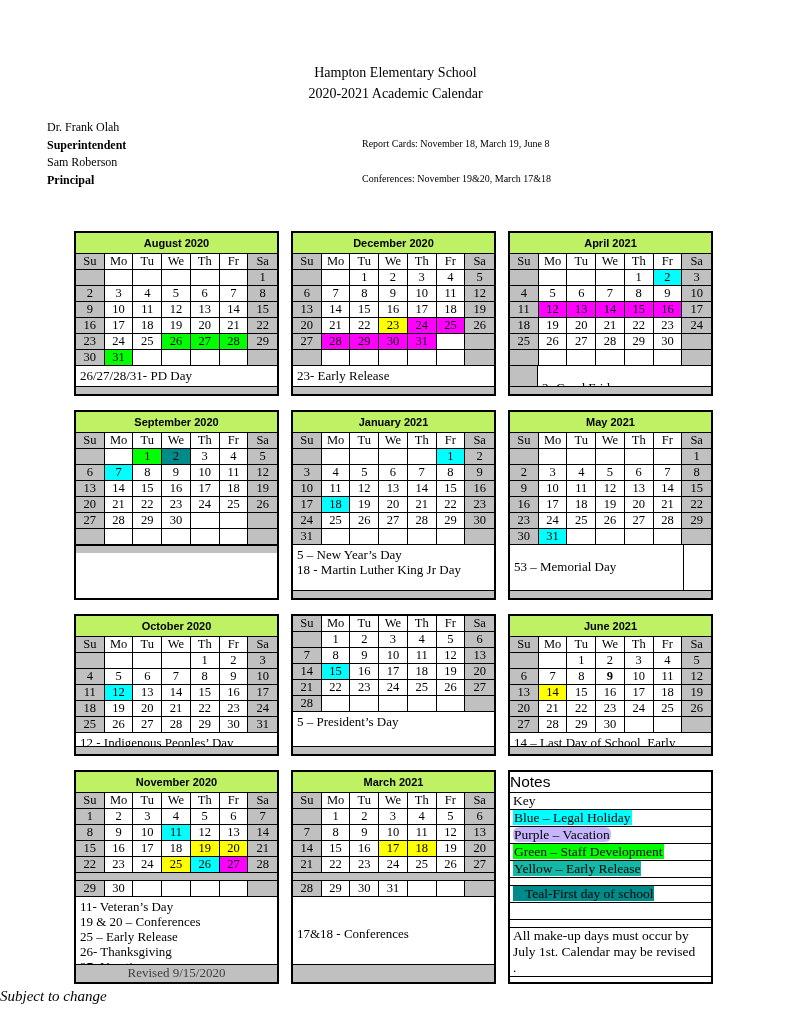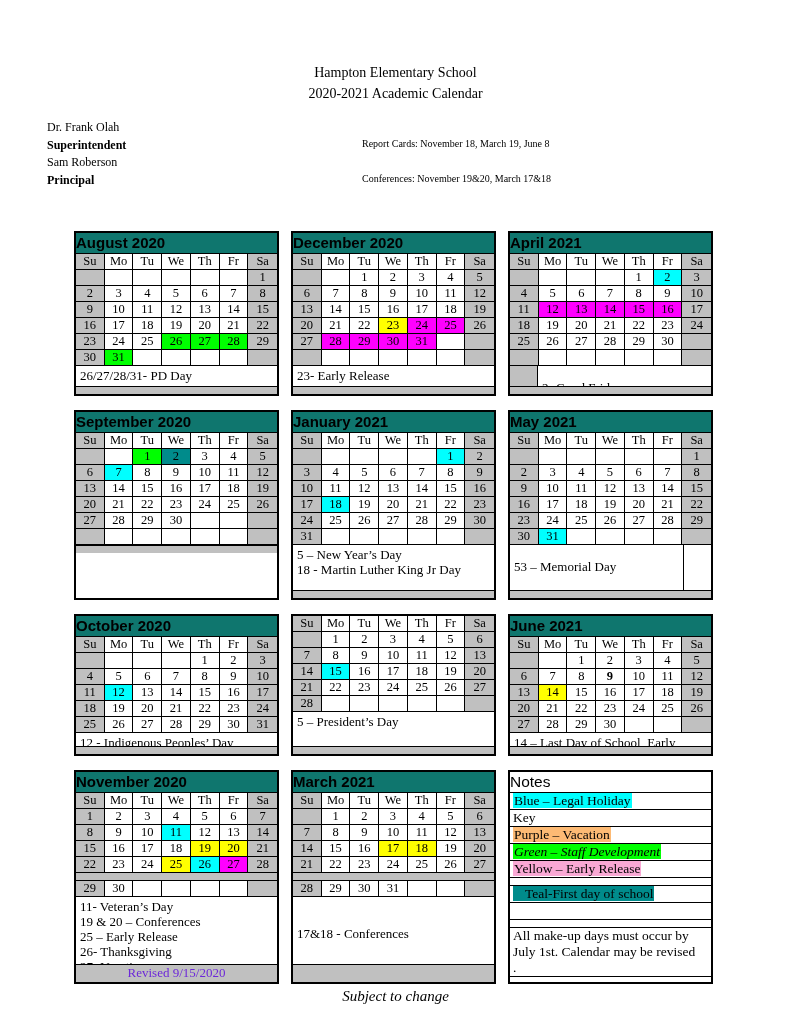--- a/index.html
+++ b/index.html
@@ -10,22 +10,22 @@
   .admin-block{position:absolute;left:47px;top:119px;font-size:12px;line-height:17.5px;}
   .bold{font-weight:bold;}
   .report-block{position:absolute;left:314px;top:135px;font-size:10px;line-height:17px;margin-left:48px;}
   .report-block .gap{height:18px;}
   .months-grid{position:absolute;left:74px;top:231px;display:grid;
                grid-template-columns:205px 205px 205px;
                grid-template-rows:165px 190px 142px 214px;
                column-gap:12px;row-gap:14px;}
   .mbox{border:2px solid #000;box-sizing:border-box;background:#fff;
         display:flex;flex-direction:column;overflow:hidden;}
-  .mtitle{background:#0f766e;border-bottom:1px solid #000;height:20px;line-height:20px;
-          font-family:"Liberation Sans",sans-serif;font-weight:bold;font-size:15px;flex:none;}
+  .mtitle{background:#bef264;border-bottom:1px solid #000;height:20px;line-height:20px;
+          text-align:center;font-family:"Liberation Sans",sans-serif;font-weight:bold;font-size:11px;flex:none;}
   .ntitle{background:#fff;border-bottom:1px solid #000;height:20px;line-height:20px;
           font-family:"Liberation Sans",sans-serif;font-size:15.5px;flex:none;}
   .mrow{display:grid;grid-template-columns:repeat(7,1fr);flex:none;}
   .mcell{border-right:1px solid #000;border-bottom:1px solid #000;height:16px;line-height:15px;
          text-align:center;font-size:12.5px;box-sizing:border-box;background:#fff;overflow:hidden;}
   .mcell:last-child{border-right:none;}
   .wkend{background:#C0C0C0;}
   .msep{height:7px;background:#C0C0C0;border-bottom:1px solid #000;flex:none;}
   .mnotes{flex:1 1 auto;font-size:13px;line-height:15px;padding:2px 0 0 4px;overflow:hidden;}
   .mnotes.rowflex{display:flex;padding:0;}
@@ -33,21 +33,21 @@
   .mnotes .ntext{flex:1 1 auto;padding:2px 0 0 4px;margin-top:12px;}
   .mnotes .rdiv{width:27px;border-left:1px solid #000;flex:none;}
   .mnotes.topgap .ntext{padding-top:17px;}
   .mbottom{flex:none;background:#C0C0C0;border-top:1px solid #000;height:7px;}
   .mbottom.wide{height:17px;line-height:16px;text-align:center;font-size:13px;}
   .nrow{border-bottom:1px solid #000;min-height:16px;line-height:16px;font-size:13.5px;
         padding-left:3px;flex:none;overflow:hidden;}
   .nthin{border-bottom:1px solid #000;height:7px;flex:none;}
   .ngrow{flex:1 1 auto;}
   .hlspan{padding:0 1px;}
-  .page-footer{position:absolute;left:0;top:988px;width:791px;text-align:center;
+  .page-footer{position:absolute;left:0;top:988px;width:791px;text-align:left;
                font-style:italic;font-size:15px;}
 </style>
 </head>
 <body>
 
 <div class="page">
 
   <div class="doc-title">
     <div>Hampton Elementary School</div>
     <div>2020-2021 Academic Calendar</div>
@@ -732,21 +732,21 @@
           <div class="mcell"></div>
           <div class="mcell wkend"></div>
         </div>
         <div class="mnotes">
           <div>11- Veteran’s Day</div>
           <div>19 &amp; 20 – Conferences</div>
           <div>25 – Early Release</div>
           <div>26- Thanksgiving</div>
           <div>27- Vacation</div>
         </div>
-        <div class="mbottom wide"><span style="color: #6d28d9;">Revised 9/15/2020</span></div>
+        <div class="mbottom wide"><span style="color: #404040;">Revised 9/15/2020</span></div>
       </div>
       <div class="mbox">
         <div class="mtitle">March 2021</div>
         <div class="mrow">
           <div class="mcell wkend">Su</div>
           <div class="mcell">Mo</div>
           <div class="mcell">Tu</div>
           <div class="mcell">We</div>
           <div class="mcell">Th</div>
           <div class="mcell">Fr</div>
@@ -800,25 +800,25 @@
         </div>
         <div class="mnotes rowflex topgap">
           <div class="ntext">
             <div>17&amp;18 - Conferences</div>
           </div>
         </div>
         <div class="mbottom wide"></div>
       </div>
       <div class="mbox">
         <div class="ntitle">Notes</div>
+        <div class="nrow"><span>Key</span></div>
         <div class="nrow"><span class="hlspan" style="background: rgb(0, 255, 255);">Blue – Legal Holiday</span></div>
-        <div class="nrow"><span>Key</span></div>
-        <div class="nrow"><span class="hlspan" style="background: #fdba74;">Purple – Vacation</span></div>
-        <div class="nrow"><span class="hlspan" style="background: rgb(0, 255, 0); font-style: italic;">Green – Staff Development</span></div>
-        <div class="nrow"><span class="hlspan" style="background: #f9a8d4;">Yellow – Early Release</span></div>
+        <div class="nrow"><span class="hlspan" style="background: #c4b5fd; border-radius: 6px;">Purple – Vacation</span></div>
+        <div class="nrow"><span class="hlspan" style="background: rgb(0, 255, 0);">Green – Staff Development</span></div>
+        <div class="nrow"><span class="hlspan" style="background: #14b8a6;">Yellow – Early Release</span></div>
         <div class="nthin"></div>
         <div class="nrow"><span class="hlspan" style="background: rgb(0, 139, 139); padding-left: 12px;">Teal-First day of school</span></div>
         <div class="nrow"></div>
         <div class="nthin"></div>
         <div class="nrow">
           <div>All make-up days must occur by</div>
           <div>July 1st. Calendar may be revised</div>
           <div>.</div>
         </div>
         <div class="nrow ngrow"></div>

